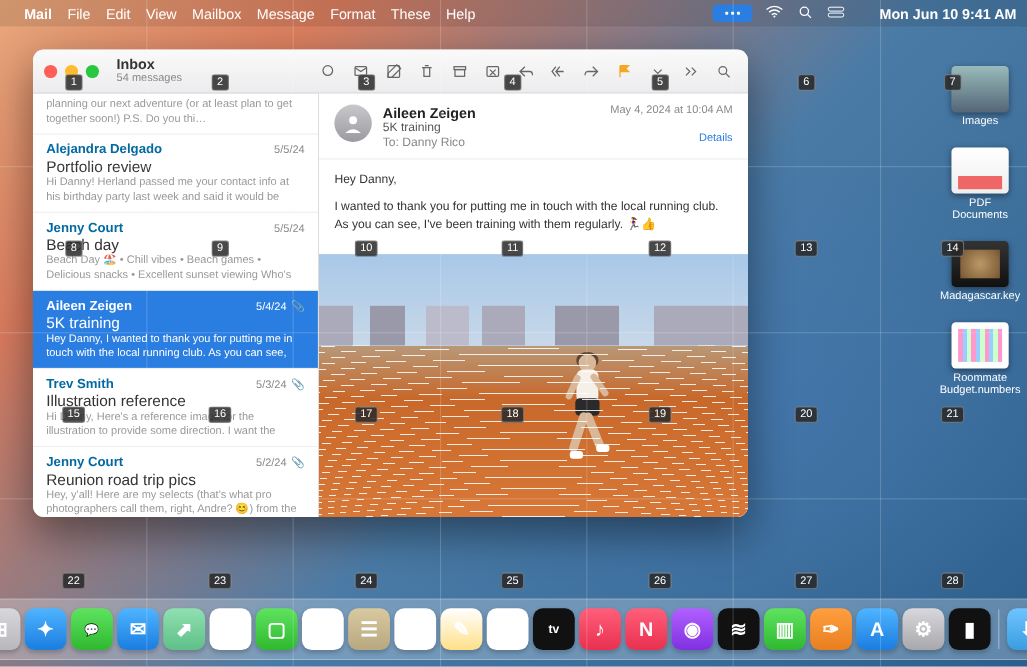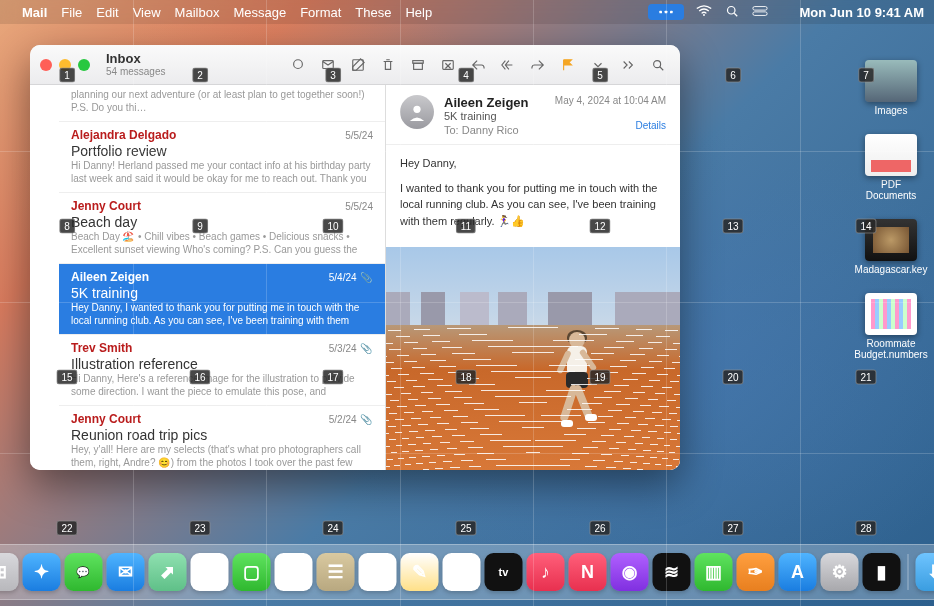--- a/index.html
+++ b/index.html
@@ -50,24 +50,24 @@
 .tr-close{background:#ff5f57;} .tr-min{background:#febc2e;} .tr-max{background:#28c840;}
 .title-stack { display:flex; flex-direction:column; line-height:1.1; }
 .title-stack .t1{font-size:13px;font-weight:700;color:#333;}
 .title-stack .t2{font-size:10px;color:#888;}
 .toolbar-spacer{flex:1;}
 .tool { color:#666; padding:4px; cursor:pointer; display:flex;}
 .tool svg{width:16px;height:14px;stroke:#666;fill:none;stroke-width:1.3;}
 .tool.flag svg{fill:#f5a623;stroke:#f5a623;}
 
 .mail-body { flex:1; display:flex; overflow:hidden;}
-.mail-list { width:356px; background:#fff; border-right:1px solid #ddd; overflow-y:auto; font-size:11px;padding-left:29px;}
+.mail-list { width:260px; background:#fff; border-right:1px solid #ddd; overflow-y:auto; font-size:11px;}
 .msg { padding:6px 12px 8px; border-bottom:1px solid #eee; cursor:pointer; }
 .msg .row1{display:flex;justify-content:space-between;align-items:baseline;}
-.msg .from{font-weight:700;color:#b91c1c;font-size:12px;}
+.msg .from{font-weight:700;color:#0369a1;font-size:12px;}
 .msg .date{color:#888;font-size:10px;}
 .msg .subj{color:#333;font-size:14px;margin:1px 0;}
 .msg .prev{color:#999;font-size:10px;line-height:1.25;max-height:24px;overflow:hidden;}
 .msg.sel{background:#2a7de1;}
 .msg.sel .from,.msg.sel .subj,.msg.sel .prev,.msg.sel .date{color:#fff;}
 .attach{font-size:10px;color:#999;margin-left:4px;}
 .msg.sel .attach{color:#cfe3ff;}
 
 .mail-content { flex:1; background:#fff; display:flex; flex-direction:column; overflow:hidden;}
 .hdr { padding:10px 14px 8px; border-bottom:1px solid #eee; display:flex; gap:10px;}

